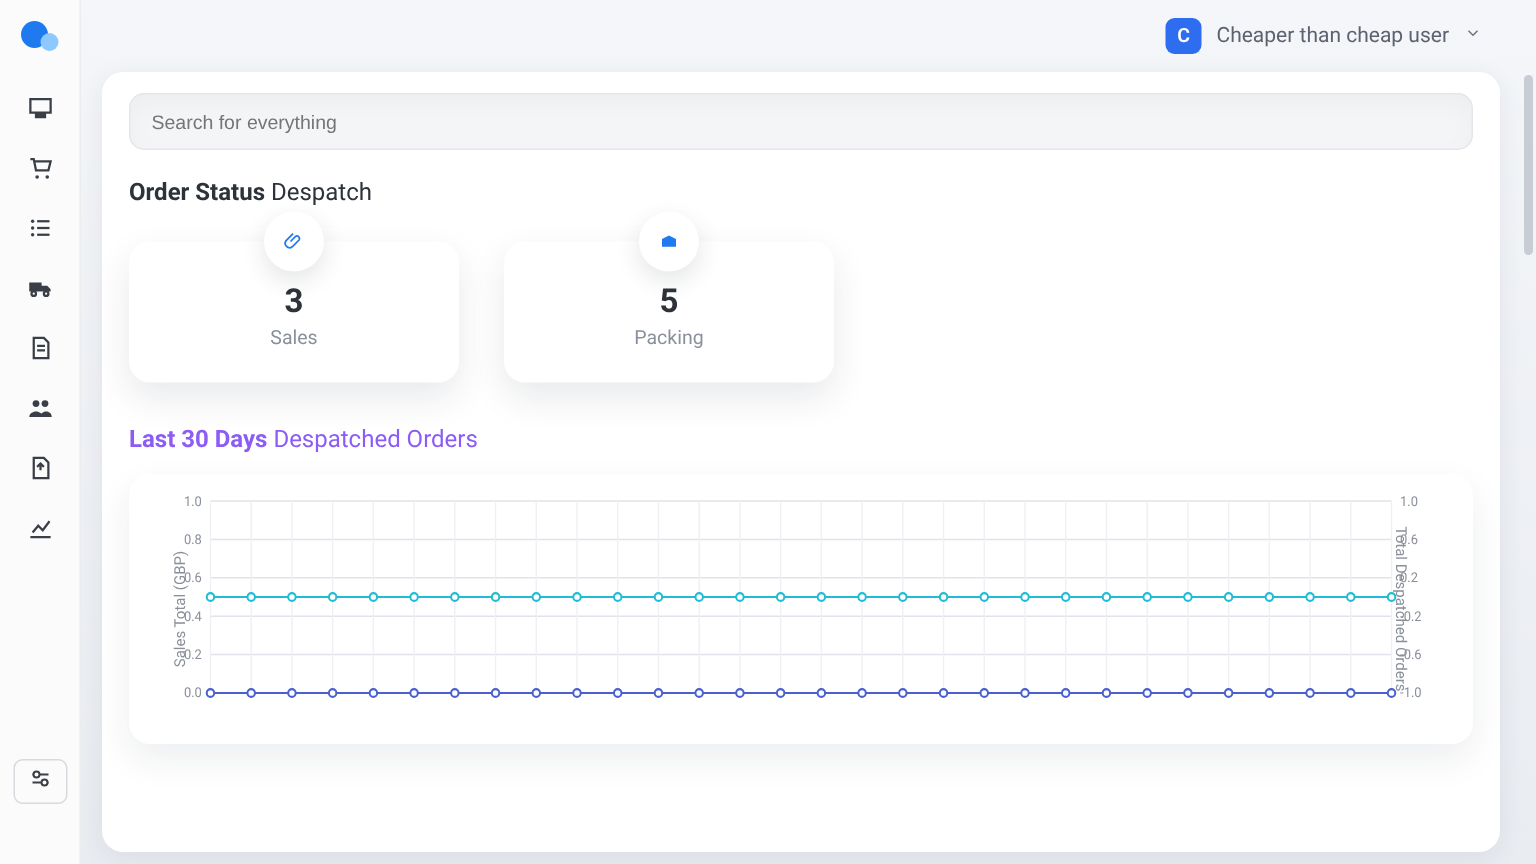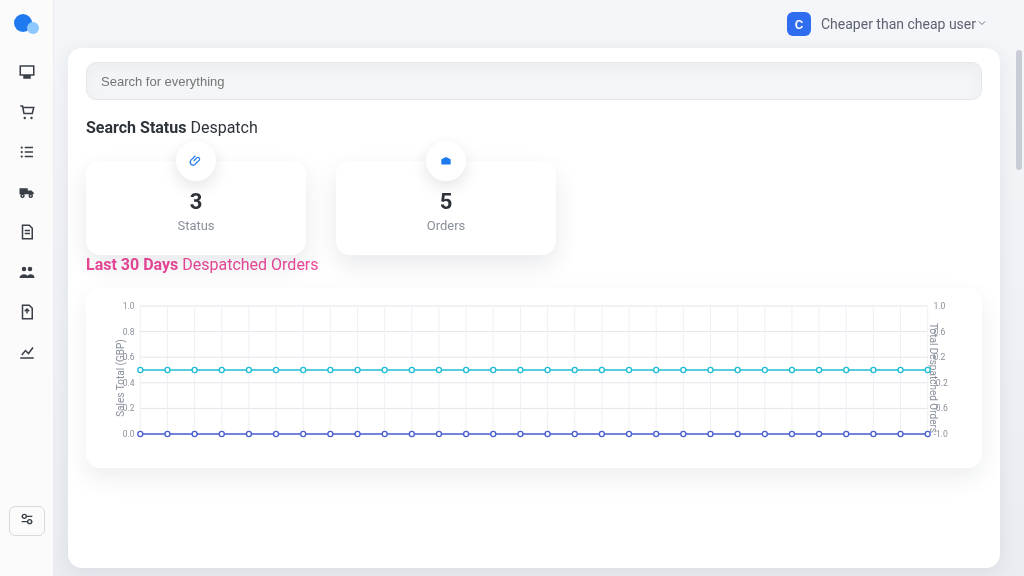--- a/index.html
+++ b/index.html
@@ -76,21 +76,21 @@
   .user-badge {
     width:24px; height:24px;
     border-radius:6px;
     background:#2f6df0;
     color:#fff;
     font-weight:600;
     font-size:13px;
     display:flex; align-items:center; justify-content:center;
     margin-right:10px;
   }
-  .topbar .user-name { white-space:nowrap; }
+  .topbar .user-name { margin-right:10px; white-space:nowrap; }
   .topbar .chev svg { width:12px; height:12px; fill:#6b7280; }
 
   .content {
     background:#ffffff;
     border-radius:14px;
     box-shadow: 0 4px 18px rgba(40,50,70,.08);
     padding: 14px 18px 0 18px;
     min-height: 520px;
   }
 
@@ -123,21 +123,21 @@
     position:absolute; top:-20px; left:50%; transform:translateX(-50%);
     width:40px; height:40px; border-radius:50%;
     background:#fff;
     box-shadow: 0 6px 16px rgba(30,40,60,.12);
     display:flex; align-items:center; justify-content:center;
   }
   .card .icon-circle svg { width:18px; height:14px; fill:#1f7af0; }
   .card .count { font-size:22px; font-weight:700; color:#2e333a; margin-top:6px; }
   .card .label { font-size:13px; color:#8a909b; margin-top:4px; }
 
-  .chart-title { font-size:16px; color:#ec4899; }
+  .chart-title { margin-top:28px; font-size:16px; color:#8b5cf6; }
   .chart-title .bold { font-weight:700; }
 
   .chart-area {
     margin-top:14px;
     background:#fff;
     border-radius:14px;
     box-shadow: 0 10px 24px rgba(30,40,60,.08);
     padding: 14px 18px 10px 18px;
     height: 180px;
     position:relative;
@@ -261,42 +261,42 @@
           <path d="M6 9l6 6 6-6" fill="none" stroke="#6b7280" stroke-width="2"></path>
         </svg>
     </div>
   </div>
 
   <div class="content">
 
     <input class="search-box" type="text" placeholder="Search for everything" style="">
 
     <div class="section-title">
-      <span class="bold">Search Status</span>
+      <span class="bold">Order Status</span>
       <span>Despatch</span>
     </div>
 
     <div class="cards">
       <div class="card">
         <div class="icon-circle">
           <svg viewBox="0 0 24 24">
               <path d="M8 12l6-6a3 3 0 014 4l-8 8a5 5 0 01-7-7l8-8" fill="none" stroke="#1f7af0" stroke-width="2"></path>
             </svg>
         </div>
         <div class="count">3</div>
-        <div class="label">Status</div>
+        <div class="label">Sales</div>
       </div>
       <div class="card">
         <div class="icon-circle">
           <svg viewBox="0 0 24 24">
               <path d="M4 9h16v9H4z M4 9l8-4 8 4" fill="#1f7af0"></path>
             </svg>
         </div>
         <div class="count">5</div>
-        <div class="label">Orders</div>
+        <div class="label">Packing</div>
       </div>
     </div>
 
     <div class="chart-title">
       <span class="bold">Last 30 Days</span>
       <span>Despatched Orders</span>
     </div>
 
     <div class="chart-area">
       <div class="axis-label-left">Sales Total (GBP)</div>

